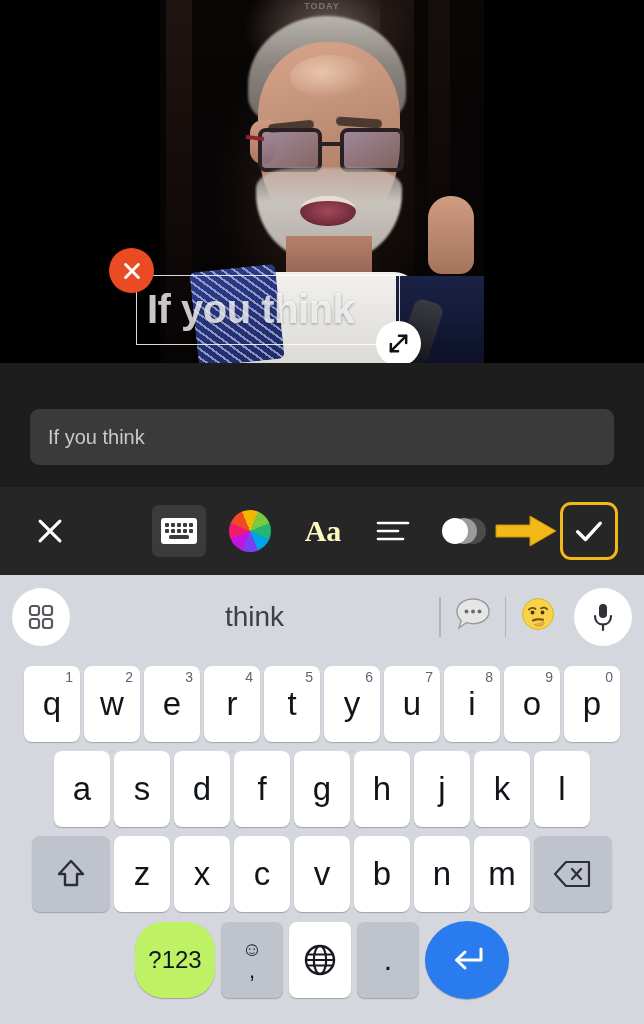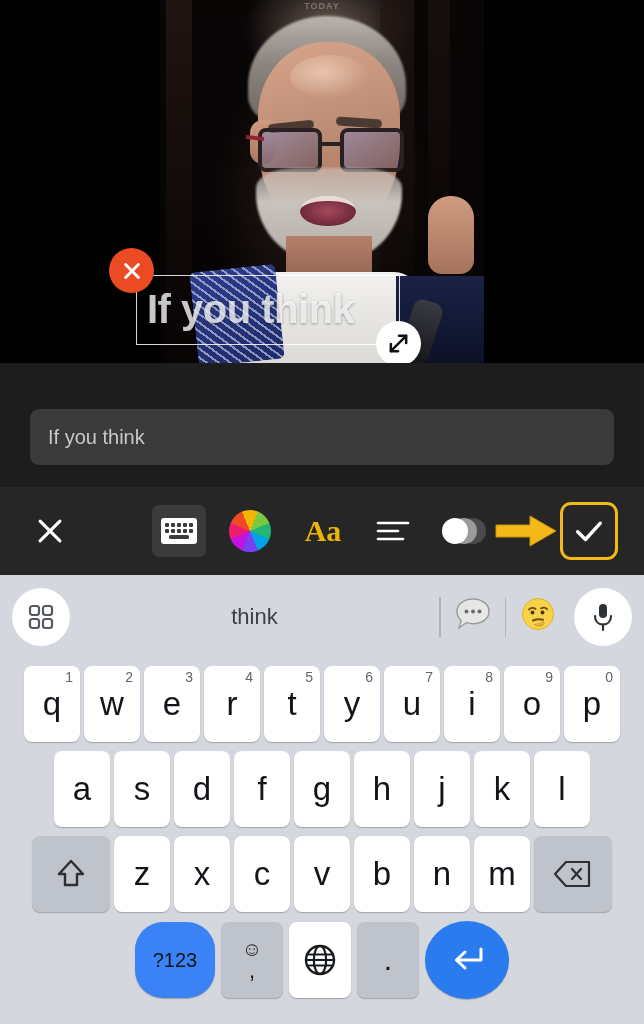--- a/index.html
+++ b/index.html
@@ -184,21 +184,21 @@
   }
   .tb-color { left: 228px; width: 44px; height: 44px; }
   .tb-font  { left: 298px; width: 50px; height: 44px; }
   .tb-align { left: 370px; width: 46px; height: 44px; }
   .tb-opacity { left: 440px; width: 48px; height: 44px; }
   .tb-done {
     left: 560px; width: 58px; height: 58px;
     background: #262626; border: 3.5px solid #f2b918; border-radius: 11px;
   }
 
-  .aa-text { color:#eab308; font-size: 30px; font-weight: 700; font-family: "Liberation Serif", serif; line-height:1; }
+  .aa-text { color:#fef9c3; font-size: 30px; font-weight: 700; font-family: "Liberation Serif", serif; line-height:1; }
 
   .color-wheel {
     width: 42px; height: 42px; border-radius: 50%;
     background: conic-gradient(
       from -22.5deg,
       #f2b705 0deg 45deg,
       #7ac943 45deg 90deg,
       #22b573 90deg 135deg,
       #00a2e8 135deg 180deg,
       #7b3ff2 180deg 225deg,
@@ -225,21 +225,21 @@
   .sugg-bar {
     position: absolute; left: 0; top: 575px; width: 644px; height: 83px;
     background: #d4d7dd; display: flex; align-items: center;
   }
   .sugg-grid {
     margin-left: 12px; width: 58px; height: 58px; border-radius: 50%;
     background: #fff; display: flex; align-items: center; justify-content: center;
     flex: 0 0 auto;
   }
   .sugg-word {
-    flex: 1 1 0; text-align: center; font-size: 22px; color: #3c3f44;
+    flex: 1 1 0; text-align: center; font-size: 28px; color: #3c3f44;
     font-family: "Liberation Sans", sans-serif;
   }
   .sugg-sep { width: 1px; height: 40px; background: #b0b4bb; flex: 0 0 auto; }
   .sugg-icon {
     flex: 0 0 auto; width: 64px; text-align: center; font-size: 28px; line-height: 1;
   }
   .sugg-mic {
     margin-right: 12px; margin-left: 4px; width: 58px; height: 58px; border-radius: 50%;
     background: #fff; display: flex; align-items: center; justify-content: center;
     flex: 0 0 auto;
@@ -261,21 +261,21 @@
     display: flex; align-items: center; justify-content: center;
     font-size: 33px; color: #11151a; cursor: pointer;
     font-family: "Liberation Sans", sans-serif;
   }
   .key .num {
     position: absolute; top: 3px; right: 7px; font-size: 14px; color: #60646b;
   }
   .key.gray { background: #bfc3cb; }
   .key.wide-shift { width: 78px; }
   .key.wide-back { width: 78px; }
-  .key.sym { width: 80px; height: 76px; background: #3b82f6; font-size: 20px; border-radius: 28px; }
+  .key.sym { width: 80px; height: 76px; background: #bef264; font-size: 24px; border-radius: 28px; }
   .key.emoji { width: 62px; background: #bfc3cb; }
   .key.globe { width: 62px; background: #fff; }
   .key.space { width: 242px; background: #fff; font-size: 24px; }
   .key.period { width: 62px; background: #bfc3cb; font-size: 30px; }
   .key.enter {
     width: 84px; height: 78px; background: #2a7bee; border-radius: 50%;
   }
   .emoji-stack { display: flex; flex-direction: column; align-items: center; line-height: 1; }
   .emoji-stack .face { font-size: 20px; }
   .emoji-stack .comma { font-size: 22px; margin-top: 1px; }

